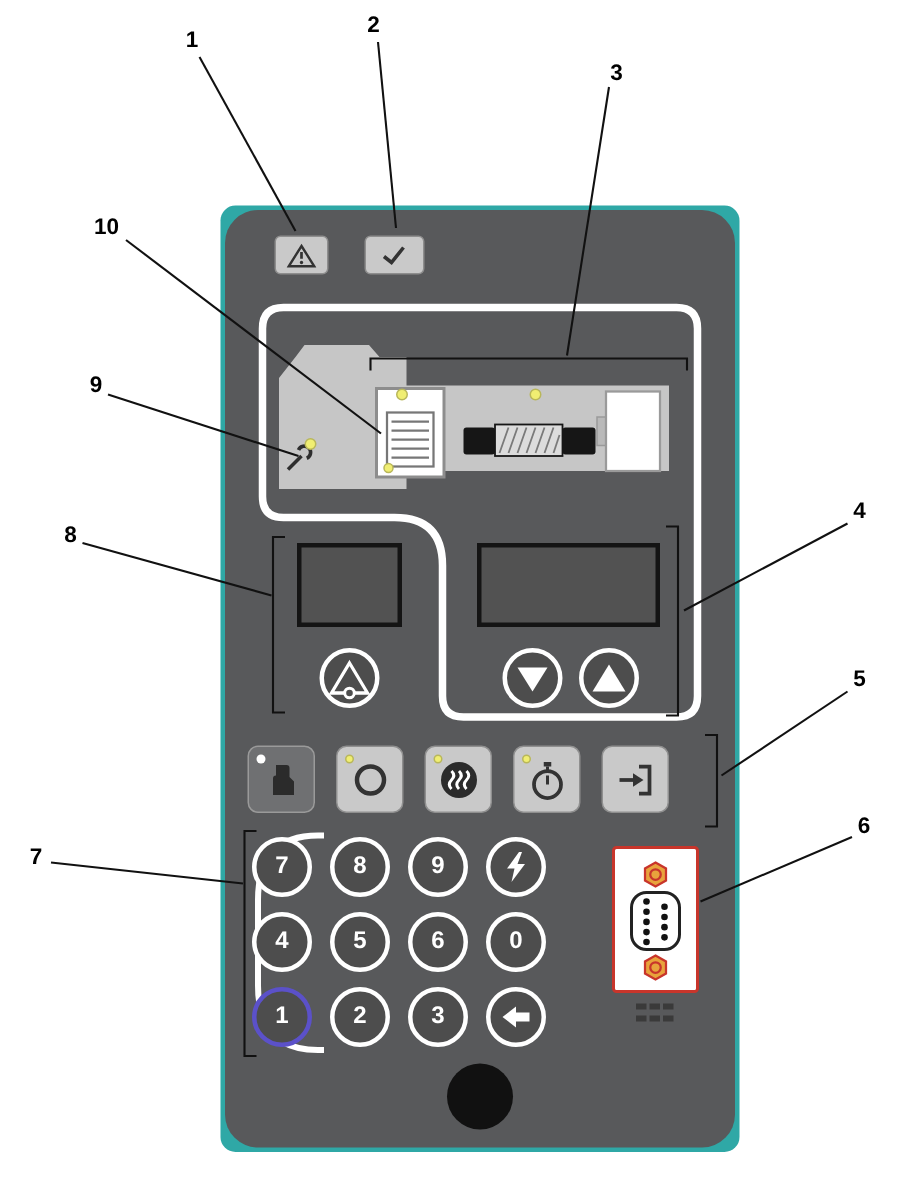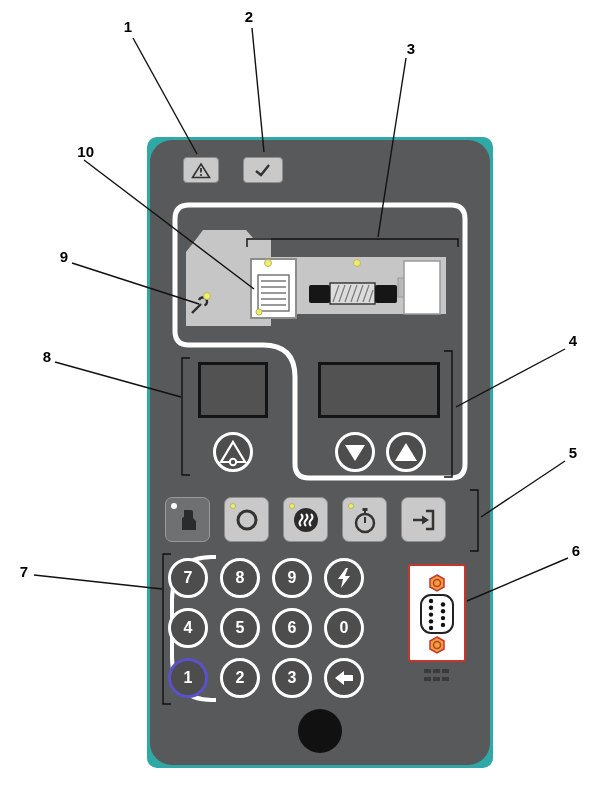--- a/index.html
+++ b/index.html
@@ -285,15 +285,15 @@
 
   <div class="callout-num" style="left:115px; top:18px;">1</div>
   <div class="callout-num" style="left:236px; top:8px;">2</div>
   <div class="callout-num" style="left:398px; top:40px;">3</div>
   <div class="callout-num" style="left:560px; top:332px;">4</div>
   <div class="callout-num" style="left:560px; top:444px;">5</div>
   <div class="callout-num" style="left:563px; top:542px;">6</div>
   <div class="callout-num" style="left:11px;  top:563px;">7</div>
   <div class="callout-num" style="left:34px;  top:348px;">8</div>
   <div class="callout-num" style="left:51px;  top:248px;">9</div>
-  <div class="callout-num" style="left:68px;  top:143px;text-align:right;">10</div>
+  <div class="callout-num" style="left:58px;  top:143px;">10</div>
 
 </div>
 
 </body></html>

